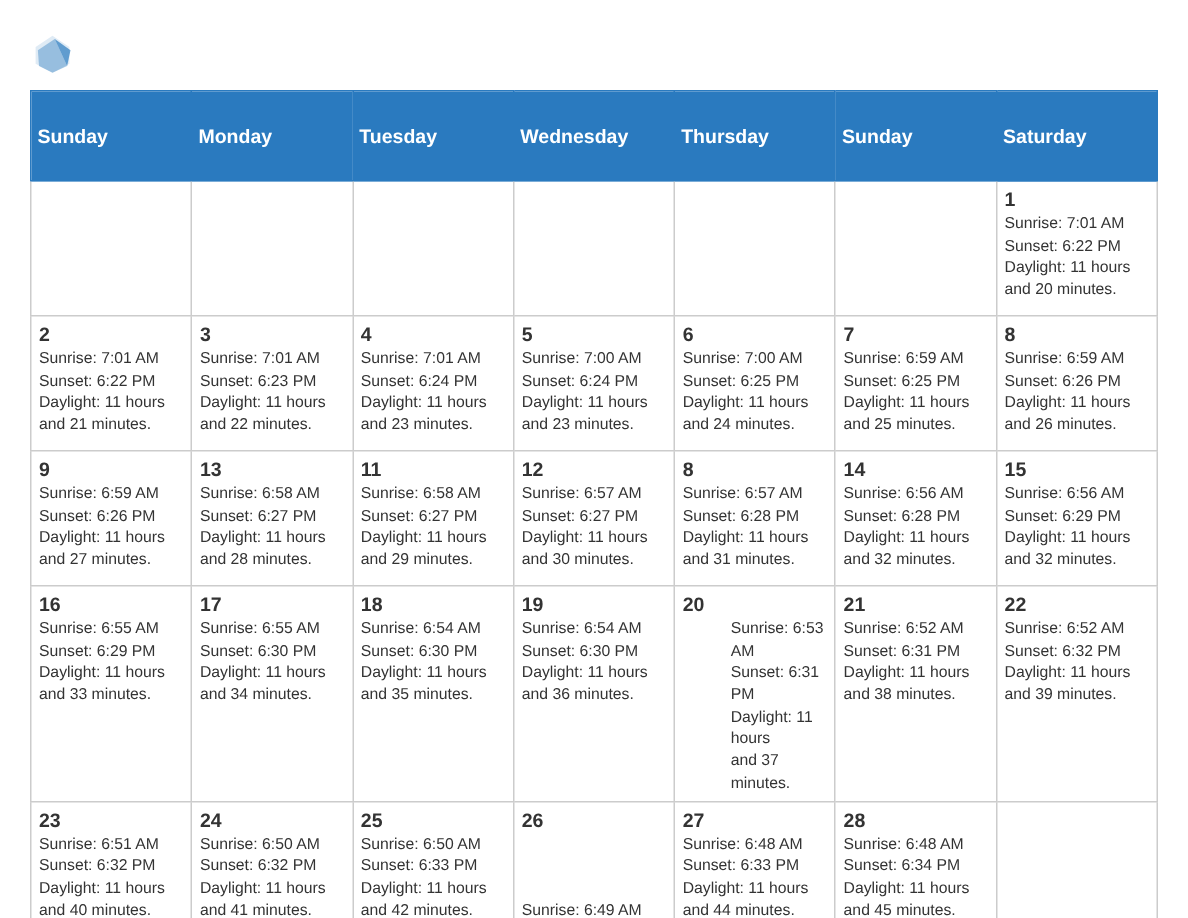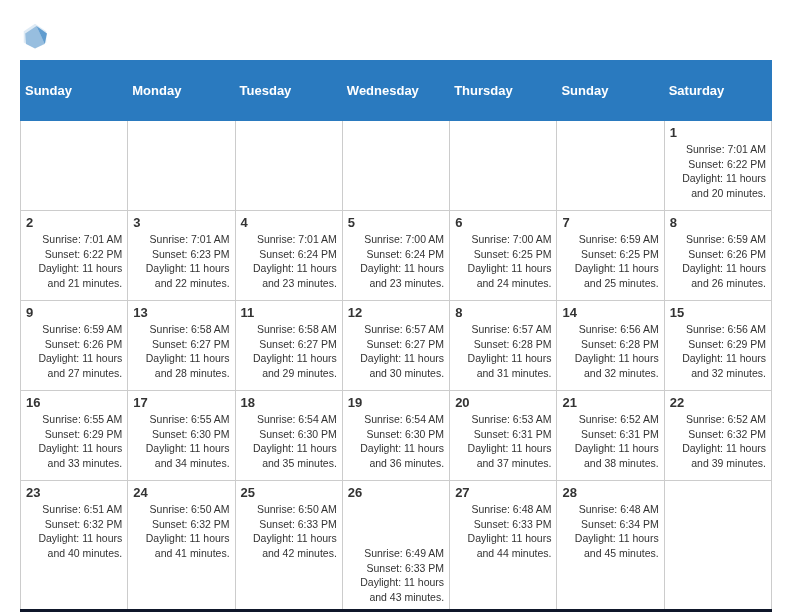--- a/index.html
+++ b/index.html
@@ -70,21 +70,20 @@
     .day-num {
       font-size: 13px;
       font-weight: bold;
       display: block;
       margin-bottom: 2px;
     }
     .day-info {
       font-size: 10.5px;
       line-height: 1.4;
       color: #333;
-      text-align: right;
     }
     tr:last-child td { border-bottom: 4px solid #0f172a; }
   </style>
 </head>
 <body>
 
 <div class="header">
   <div class="logo">
     <svg class="logo-icon" viewBox="0 0 40 40">
       <polygon points="20,5 35,15 35,30 20,38 5,30 5,15" fill="#2a7abf" opacity="0.15"></polygon>
@@ -256,21 +255,21 @@
         </td>
         <td>
           <span class="day-num">19</span>
           <div class="day-info" style="white-space: pre-line;">Sunrise: 6:54 AM
 Sunset: 6:30 PM
 Daylight: 11 hours
 and 36 minutes.</div>
         </td>
         <td>
           <span class="day-num">20</span>
-          <div class="day-info" style="white-space: pre-line;">Sunrise: 6:53 AM
+          <div class="day-info" style="white-space: pre-line; margin-left: 32px;">Sunrise: 6:53 AM
 Sunset: 6:31 PM
 Daylight: 11 hours
 and 37 minutes.</div>
         </td>
         <td>
           <span class="day-num">21</span>
           <div class="day-info" style="white-space: pre-line;">Sunrise: 6:52 AM
 Sunset: 6:31 PM
 Daylight: 11 hours
 and 38 minutes.</div>

